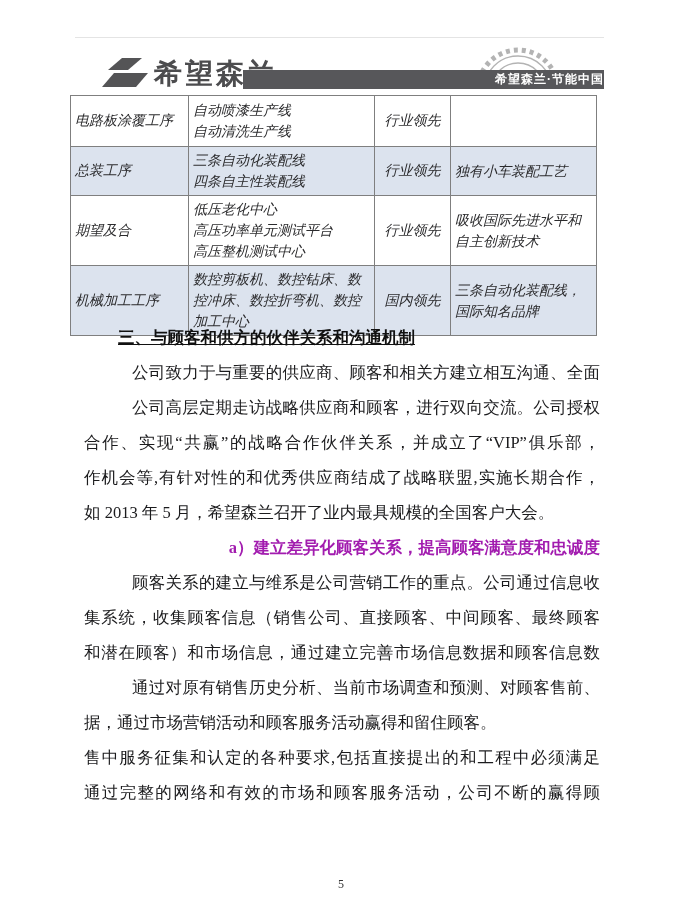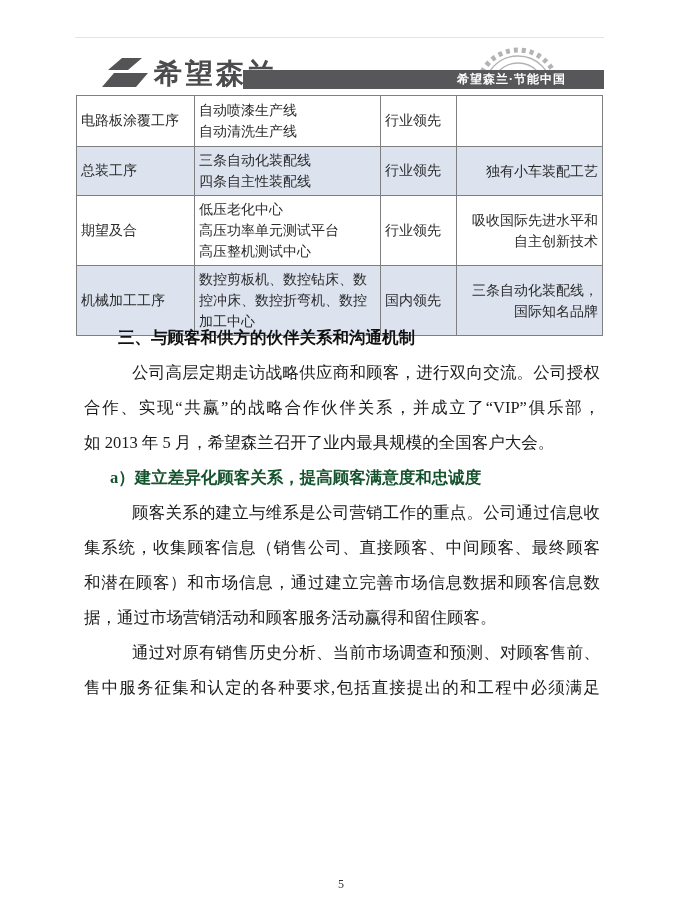--- a/index.html
+++ b/index.html
@@ -13,50 +13,50 @@
   .gear { position:absolute; left:472px; top:38px; z-index:1; }
   .logo { position:absolute; left:102px; top:57px; display:flex; align-items:flex-end; z-index:2; }
   .logo svg { display:block; margin-right:6px; }
   .logo-text {
     font-size:28px; font-weight:bold; color:#4c4c4e; letter-spacing:3px;
     line-height:34px; font-family:"Liberation Sans", sans-serif;
   }
   .brand-bar {
     position:absolute; left:243px; top:70px; width:361px; height:19px; z-index:2;
     background:#57575a; color:#ffffff; font-size:12px; font-weight:bold;
-    line-height:19px; text-align:right; padding-right:38px; box-sizing:border-box;
+    line-height:19px; text-align:right; box-sizing:border-box;
     letter-spacing:1px;
   }
 
   
   .ptable {
-    position:absolute; left:76px; top:95px; width:526px;
-    border-collapse:collapse; table-layout:fixed;
+    position:absolute; left:70px; top:95px; width:526px;
+    border-collapse:collapse; table-layout:fixed;font-style:italic;
   }
   .ptable td {
     border:1px solid #7f7f7f; font-size:14px; color:#2b2b2d;
     vertical-align:middle; box-sizing:border-box; padding:3px 4px;
   }
   .ptable .shade td { background:#dce3ee; }
   .c1 { padding-left:8px; }
   .c2 { padding-left:9px; line-height:21px; font-size:13.5px; }
-  .c3 { }
-  .c4 { padding-left:8px; line-height:21px;text-align:right; }
+  .c3 { text-align:center; }
+  .c4 { padding-left:8px; line-height:21px; }
   .r1 { height:51px; } .r2 { height:48px; } .r3 { height:57px; } .r4 { height:63px; }
 
   
   .body-text {
     position:absolute; left:84px; top:320px; width:516px;
     font-family:"Liberation Serif", serif; font-size:16.5px; color:#1b1b1d;
   }
   .bline { height:35px; line-height:35px; }
   .fill { text-align:justify; text-align-last:justify; }
   .ind  { text-indent:48px; }
-  .head { font-weight:bold; text-indent:34px; color:#111; }
-  .sub  { font-weight:bold; text-indent:26px; color:#14532d; }
+  .head { font-weight:bold; text-indent:34px; color:#111;text-decoration:underline; }
+  .sub  { font-weight:bold; text-indent:26px; color:#a21caf;text-align:right; }
 
   .page-number {
     position:absolute; left:0; top:877px; width:682px; text-align:center;
     font-family:"Liberation Serif", serif; font-size:12px; color:#333;
   }
 </style>
 </head>
 <body>
 
 <div class="page">
@@ -123,27 +123,30 @@
       <td class="c1">机械加工工序</td>
       <td class="c2">数控剪板机、数控钻床、数控冲床、数控折弯机、数控加工中心</td>
       <td class="c3">国内领先</td>
       <td class="c4">三条自动化装配线，国际知名品牌</td>
     </tr>
   </tbody>
     </table>
 
   <div class="body-text">
     <div class="bline head">三、与顾客和供方的伙伴关系和沟通机制</div>
+    <div class="bline ind fill">公司致力于与重要的供应商、顾客和相关方建立相互沟通、全面</div>
     <div class="bline ind fill">公司高层定期走访战略供应商和顾客，进行双向交流。公司授权</div>
     <div class="bline fill">合作、实现“共赢”的战略合作伙伴关系，并成立了“VIP”俱乐部，</div>
+    <div class="bline fill">作机会等,有针对性的和优秀供应商结成了战略联盟,实施长期合作，</div>
     <div class="bline">如 2013 年 5 月，希望森兰召开了业内最具规模的全国客户大会。</div>
     <div class="bline sub">a）建立差异化顾客关系，提高顾客满意度和忠诚度</div>
     <div class="bline ind fill">顾客关系的建立与维系是公司营销工作的重点。公司通过信息收</div>
     <div class="bline fill">集系统，收集顾客信息（销售公司、直接顾客、中间顾客、最终顾客</div>
     <div class="bline fill">和潜在顾客）和市场信息，通过建立完善市场信息数据和顾客信息数</div>
+    <div class="bline ind fill">通过对原有销售历史分析、当前市场调查和预测、对顾客售前、</div>
     <div class="bline">据，通过市场营销活动和顾客服务活动赢得和留住顾客。</div>
-    <div class="bline ind fill">通过对原有销售历史分析、当前市场调查和预测、对顾客售前、</div>
     <div class="bline fill">售中服务征集和认定的各种要求,包括直接提出的和工程中必须满足</div>
+    <div class="bline fill">通过完整的网络和有效的市场和顾客服务活动，公司不断的赢得顾</div>
   </div>
 
   <div class="page-number">5</div>
 
 </div>
 
 </body></html>

